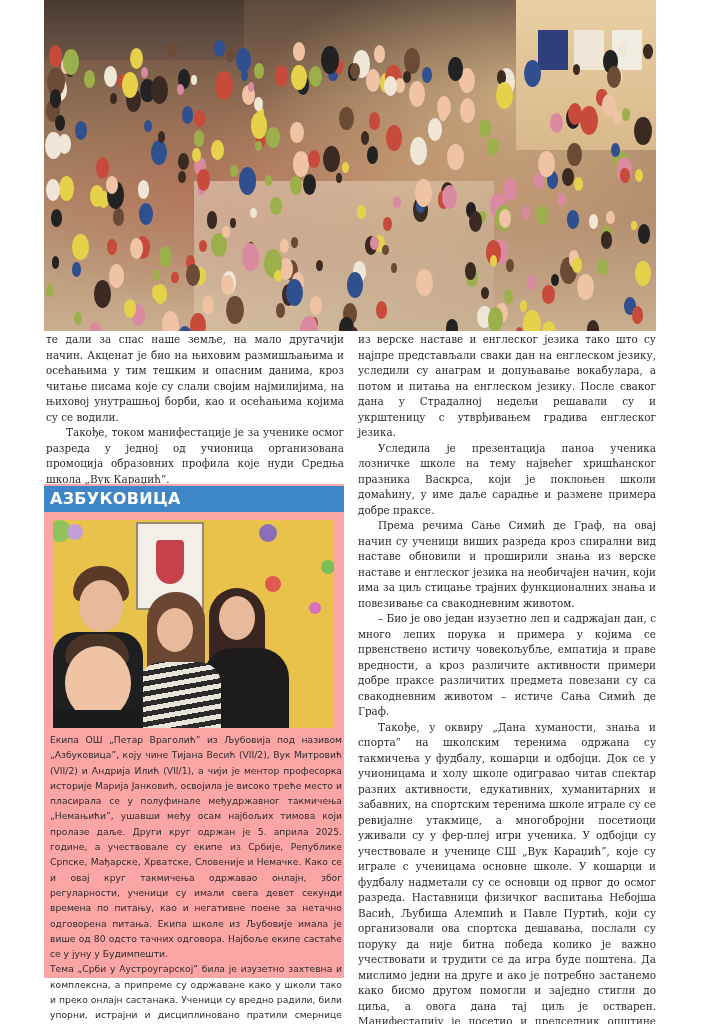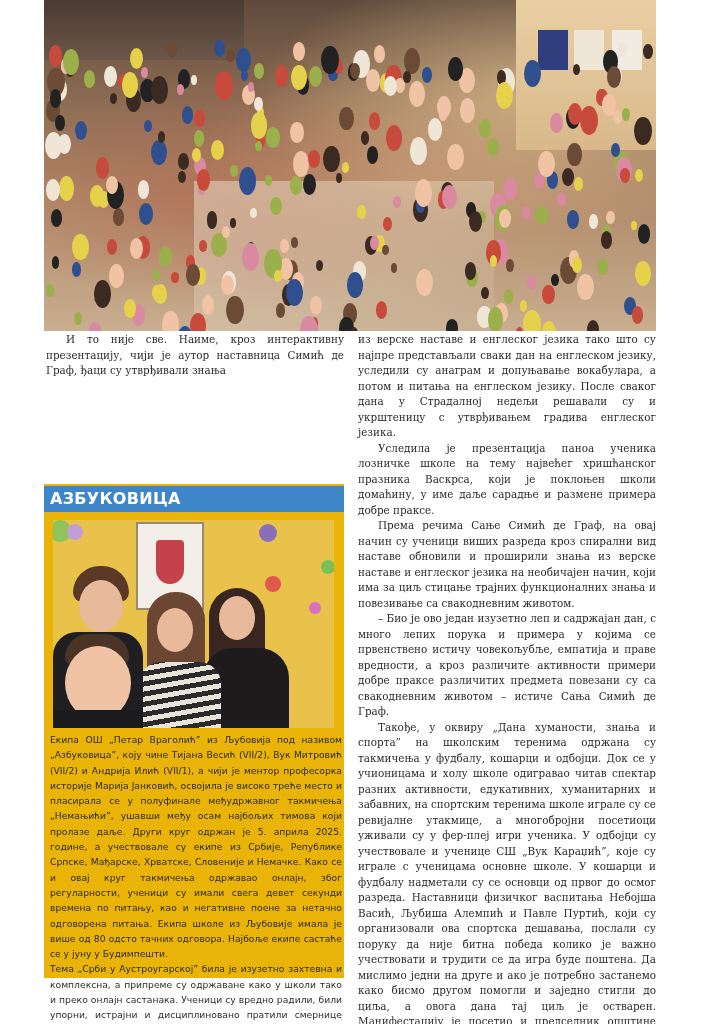--- a/index.html
+++ b/index.html
@@ -29,21 +29,21 @@
 
   
   .col { position: absolute; font-size: 10.4px; line-height: 15.5px; text-align: justify; }
   .col-left { left: 46px; top: 332px; width: 298px; }
   .col-right { left: 358px; top: 332px; width: 298px; }
   .col p { margin: 0; hyphens: auto; }
   .col p.indent { text-indent: 20px; }
 
   
   .box { position: absolute; left: 44px; top: 484px; width: 300px; height: 494px;
-         background: #eab308; }
+         background: #fca5a5; }
   .box-header { position: absolute; left: 0; top: 2px; width: 300px; height: 26px;
     background: #3f86c9; color: #ffffff; font-family: "DejaVu Sans", sans-serif;
     font-weight: bold; font-size: 16px; line-height: 26px; padding-left: 6px; box-sizing: border-box;
     letter-spacing: 0.3px; }
   .photo-team { position: absolute; left: 9px; top: 36px; width: 281px; height: 208px;
     background: #e8c24a; overflow: hidden; }
   .photo-team .frame { position: absolute; left: 83px; top: 2px; width: 68px; height: 88px;
     background: #f3efe8; border: 2px solid #9a8a70; box-sizing: border-box; }
   .photo-team .crest { position: absolute; left: 18px; top: 16px; width: 28px; height: 44px;
     background: #c6424a; border-radius: 4px 4px 14px 14px; }
@@ -326,20 +326,22 @@
         <div class="crowd-dot" style="left: 397.976px; top: 184.963px; width: 15.2138px; height: 24.3421px; background: rgb(217, 138, 160);"></div>
         <div class="crowd-dot" style="left: 108.542px; top: 268.537px; width: 7.5856px; height: 12.137px; background: rgb(155, 176, 74);"></div>
         <div class="crowd-dot" style="left: 1.82356px; top: 179.065px; width: 13.9821px; height: 22.3714px; background: rgb(240, 230, 216);"></div>
         <div class="crowd-dot" style="left: 114.859px; top: 245.931px; width: 12.9218px; height: 20.6749px; background: rgb(155, 176, 74);"></div>
         <div class="crowd-dot" style="left: 62.4614px; top: 175.555px; width: 11.8121px; height: 18.8994px; background: rgb(239, 195, 164);"></div>
         <div class="crowd-dot" style="left: 370.558px; top: 179.17px; width: 17.616px; height: 28.1857px; background: rgb(239, 195, 164);"></div>
       </div>
   </div>
 
   <div class="col col-left">
+    <p>те дали за спас наше земље, на мало другачији начин. Акценат је био на њиховим размишљањима и осећањима у тим тешким и опасним данима, кроз читање писама које су слали својим најмилијима, на њиховој унутрашњој борби, као и осећањима којима су се водили.</p>
+    <p class="indent">Такође, током манифестације је за ученике осмог разреда у једној од учионица организована промоција образовних профила које нуди Средња школа „Вук Караџић”.</p>
     <p class="indent">И то није све. Наиме, кроз интерактивну презентацију, чији је аутор наставница Симић де Граф, ђаци су утврђивали знања</p>
   </div>
 
   <div class="box">
     <div class="box-header">АЗБУКОВИЦА</div>
     <div class="photo-team">
       <div class="flower" style="left:-4px;top:0;width:22px;height:22px;background:#8fc45a;"></div>
       <div class="flower" style="left:14px;top:4px;width:16px;height:16px;background:#c29ed6;"></div>
       <div class="flower" style="left:206px;top:4px;width:18px;height:18px;background:#8a6fb8;"></div>
       <div class="flower" style="left:212px;top:56px;width:16px;height:16px;background:#e0584f;"></div>

